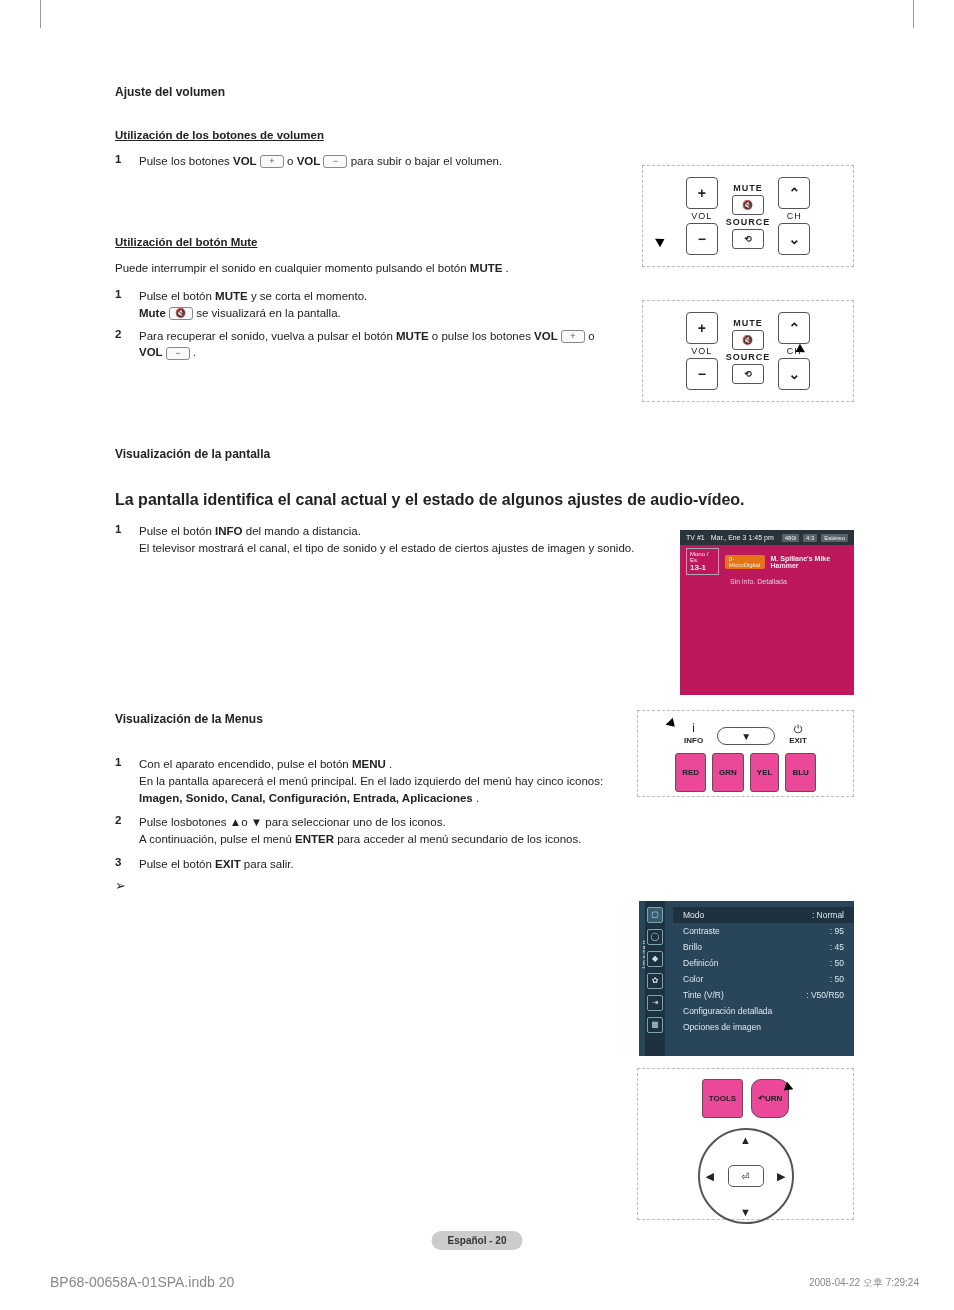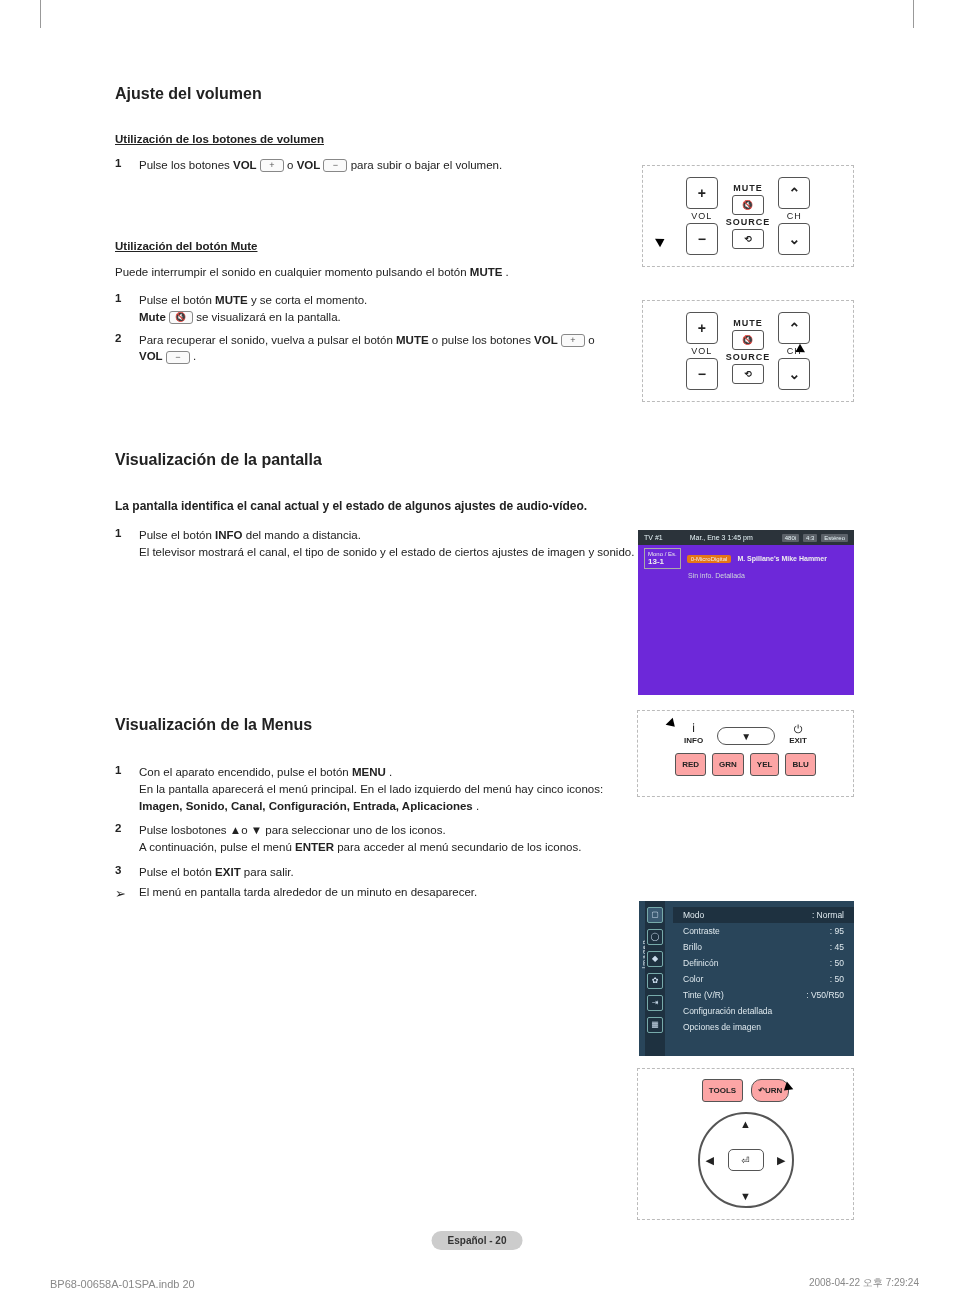--- a/index.html
+++ b/index.html
@@ -22,21 +22,21 @@
     background: #999;
   }
   .crop-top { top: 0; left: 40px; width: 1px; height: 28px; }
   .crop-tr-in { top: 0; right: 40px; width: 1px; height: 28px; }
   .content {
     position: absolute;
     left: 115px; right: 105px;
     top: 85px;
   }
   h1 {
-    font-size: 16px;
+    font-size: 12px;
     font-weight: bold;
     margin: 0 0 30px 0;
   }
   .sub-u {
     font-weight: bold;
     text-decoration: underline;
     margin: 0 0 12px 0;
     font-size: 11.5px;
   }
   .numrow { display: flex; margin-bottom: 6px; max-width: 520px; }
@@ -50,37 +50,37 @@
     font-size: 9px;
     line-height: 11px;
     vertical-align: middle;
     background: #fafafa;
     color:#555;
     min-width: 14px;
     text-align: center;
   }
   .gap { height: 60px; }
   .bold { font-weight: bold; }
-  .intro { font-weight: bold; margin-bottom: 14px; font-size: 12px; }
+  .intro { font-weight: bold; margin-bottom: 14px; font-size: 16px; }
   .tip { display: flex; max-width: 520px; margin-top: 140px;}
   .tip .tipicon {
     width: 18px; height: 14px; border:1px solid #999; border-radius:2px;
     flex-shrink:0; margin-right:10px; font-size:9px; text-align:center; line-height:14px;
     color:#888;
   }
   .arrow-note { display:flex; max-width:520px; margin-top:6px;}
   .arrow-note .arr { width:24px; font-size:13px; flex-shrink:0; }
   .foot-badge {
     position:absolute; left:50%; transform:translateX(-50%);
     bottom:60px;
     background:#ccc; color:#333; font-size:10px; font-weight:bold;
     padding:4px 16px; border-radius:11px;
   }
   .footer-left {
-    position:absolute; left:50px; bottom:20px; font-size:11px; color:#888;
+    position:absolute; left:50px; bottom:20px; font-size:14px; color:#888;
   }
   .footer-right {
     position:absolute; right:35px; bottom:20px; font-size:10px; color:#888;
   }
 
   
   .illus {
     position:absolute; border:1px dashed #bbb; background:#fff;
   }
   .remote-box {
@@ -97,35 +97,35 @@
   }
   .rbtn-sq { width:30px; height:30px; border-radius:4px; font-size:14px; }
   .vol-lbl { font-size:9px; letter-spacing:1px; }
   .cursor-arrow {
     position:absolute; width:0; height:0;
     border-left:8px solid #000; border-top:5px solid transparent; border-bottom:5px solid transparent;
   }
 
   
   .tvshot {
-    position:absolute; width:216px; height:165px; background:#6d28d9;
+    position:absolute; width:174px; height:165px; background:#be185d;
   }
   .tvshot .bar {
     background:#2b333a; color:#e8f5f8; font-size:7px; padding:4px 6px;
     display:flex; justify-content:space-between; align-items:center;
   }
   .tvshot .row2 { display:flex; font-size:7px; color:#eee; padding:3px 6px; gap:6px; align-items:center;}
   .tvshot .chbox { border:1px solid #aaa; padding:2px 3px; font-size:8px; }
   .badge-org { background:#e67615; padding:1px 4px; border-radius:2px; font-size:6px;}
   .tinybadge { background:#5b6168; font-size:6px; padding:1px 3px; margin-left:2px; border-radius:1px;}
 
   
   .remote-info { width:215px; height:85px; }
   .remote-info .row { display:flex; justify-content:center; gap:6px; margin-top:8px;}
-  .pill { border:1.5px solid #555; border-radius:3px; font-size:8px; font-weight:bold; padding:6px 6px; background:#fca5a5;}
+  .pill { border:1.5px solid #555; border-radius:3px; font-size:8px; font-weight:bold; padding:14px 6px; background:#ec4899;}
   .infolbl { font-size:8px; font-weight:bold; }
   .navpill { border:1.5px solid #555; border-radius:10px; width:56px; height:16px; display:flex; align-items:center; justify-content:center; font-size:10px;}
 
   
   .menuosd {
     position:absolute; width:215px; background:#29455a; color:#dfe9ee;
     font-size:8.5px;
   }
   .menuosd .side { position:absolute; left:0; top:0; bottom:0; width:24px; background:#1e3140;
     display:flex; flex-direction:column; align-items:center; padding-top:6px; gap:6px;}
@@ -266,21 +266,20 @@
       <div class="n">3</div>
       <div class="t">
         <span>Pulse el botón </span>
         <span class="bold">EXIT</span>
         <span> para salir.</span>
       </div>
     </div>
 
     <div class="arrow-note">
       <div class="arr">➢</div>
-      <div>El menú en pantalla tarda alrededor de un minuto en desaparecer.</div>
     </div>
 
   </div>
 
   <div class="illus remote-box" style="top:165px; right:100px;">
     <div class="remote-inner">
       <div class="btncol">
         <div class="rbtn rbtn-sq">+</div>
         <div class="vol-lbl">VOL</div>
         <div class="rbtn rbtn-sq">−</div>

